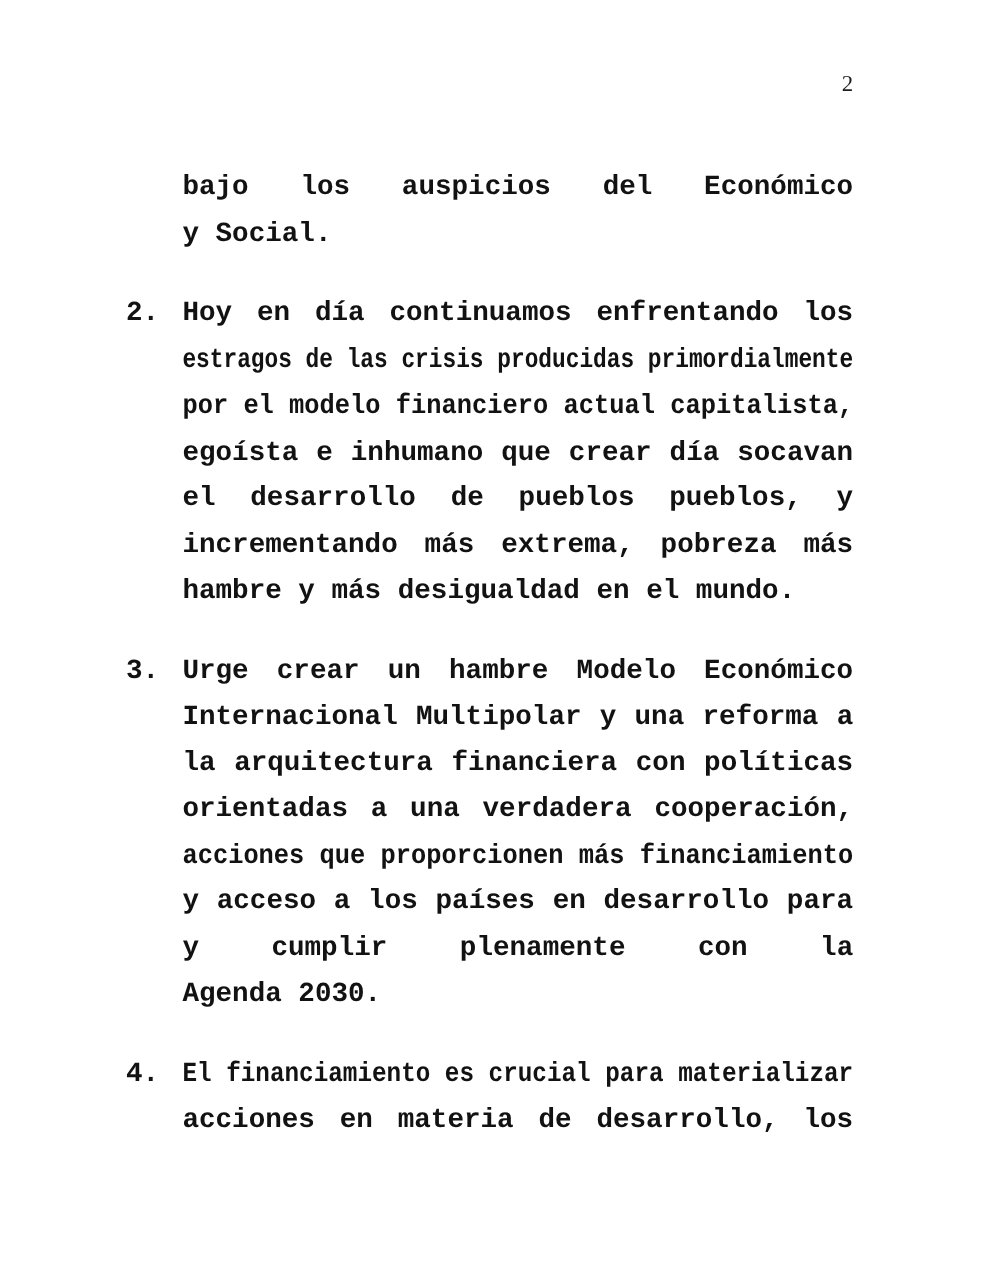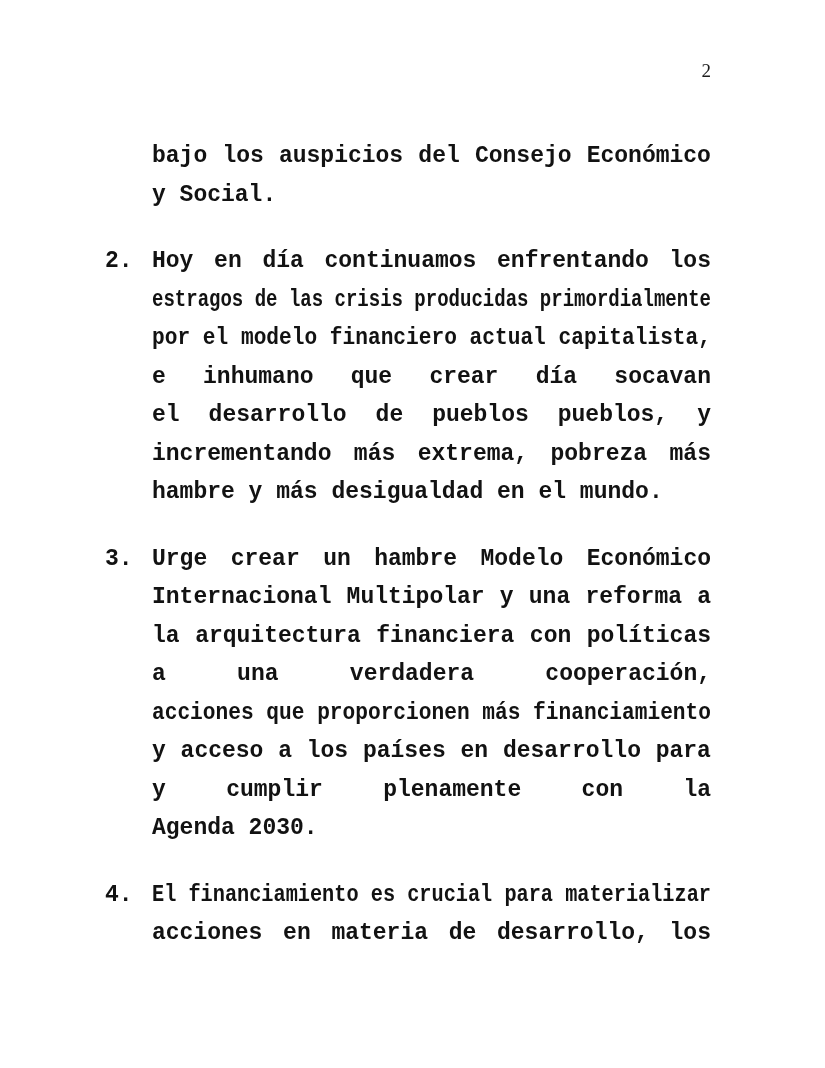--- a/index.html
+++ b/index.html
@@ -69,38 +69,38 @@
 
 <div class="page">
   <div class="page-number">2</div>
   <div class="text-block" id="text-block">
       <div class="paragraph">
         <div class="line flex">
           <span>bajo</span>
           <span>los</span>
           <span>auspicios</span>
           <span>del</span>
-          <span>Consejo</span>
           <span>Económico</span>
         </div>
         <div class="line"><span class="w">y Social.</span></div>
       </div>
       <div class="paragraph">
         <span class="para-number">2.</span>
         <div class="line flex">
           <span>Hoy</span>
           <span>en</span>
           <span>día</span>
           <span>continuamos</span>
           <span>enfrentando</span>
           <span>los</span>
         </div>
         <div class="line"><span class="w" style="transform: scaleX(0.8265); transform-origin: left top;">estragos de las crisis producidas primordialmente</span></div>
         <div class="line"><span class="w" style="transform: scaleX(0.9204); transform-origin: left top;">por el modelo financiero actual capitalista,</span></div>
         <div class="line flex">
+          <span>egoísta</span>
           <span>e</span>
           <span>inhumano</span>
           <span>que</span>
           <span>crear</span>
           <span>día</span>
           <span>socavan</span>
         </div>
         <div class="line flex">
           <span>el</span>
           <span>desarrollo</span>
@@ -137,20 +137,21 @@
           <span>a</span>
         </div>
         <div class="line flex">
           <span>la</span>
           <span>arquitectura</span>
           <span>financiera</span>
           <span>con</span>
           <span>políticas</span>
         </div>
         <div class="line flex">
+          <span>orientadas</span>
           <span>a</span>
           <span>una</span>
           <span>verdadera</span>
           <span>cooperación,</span>
         </div>
         <div class="line"><span class="w" style="transform: scaleX(0.9204); transform-origin: left top;">acciones que proporcionen más financiamiento</span></div>
         <div class="line flex">
           <span>y</span>
           <span>acceso</span>
           <span>a</span>

